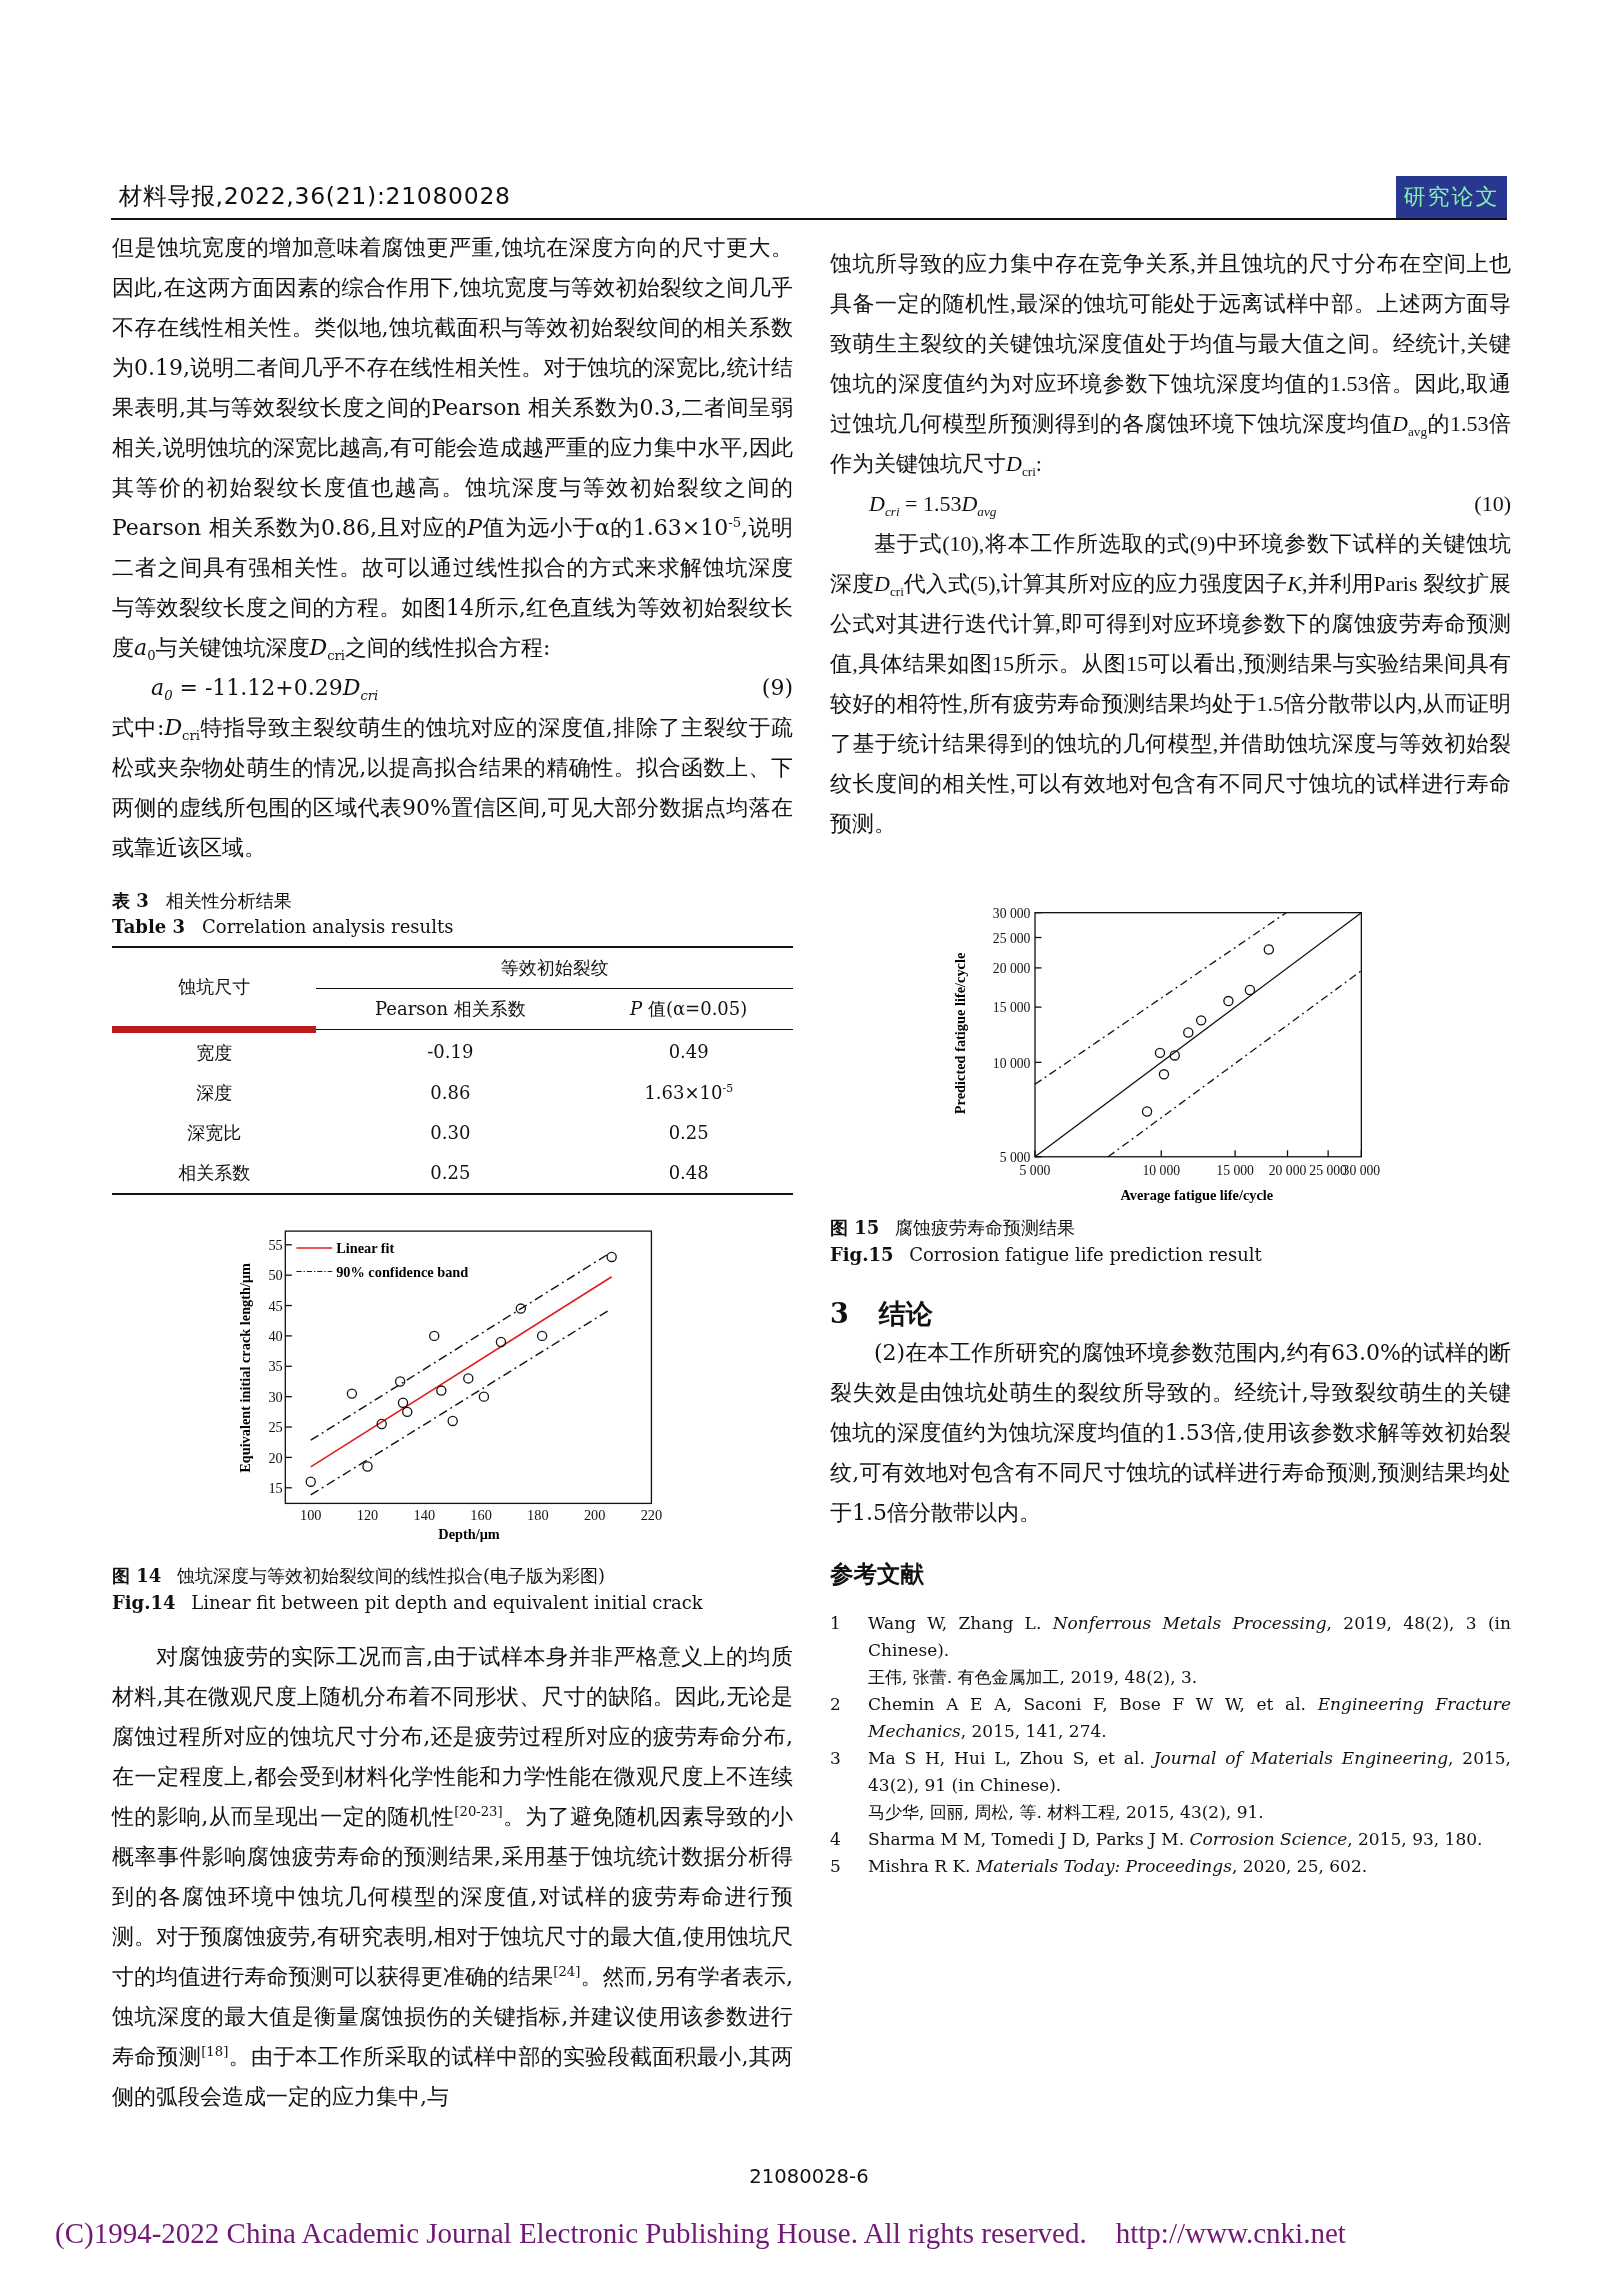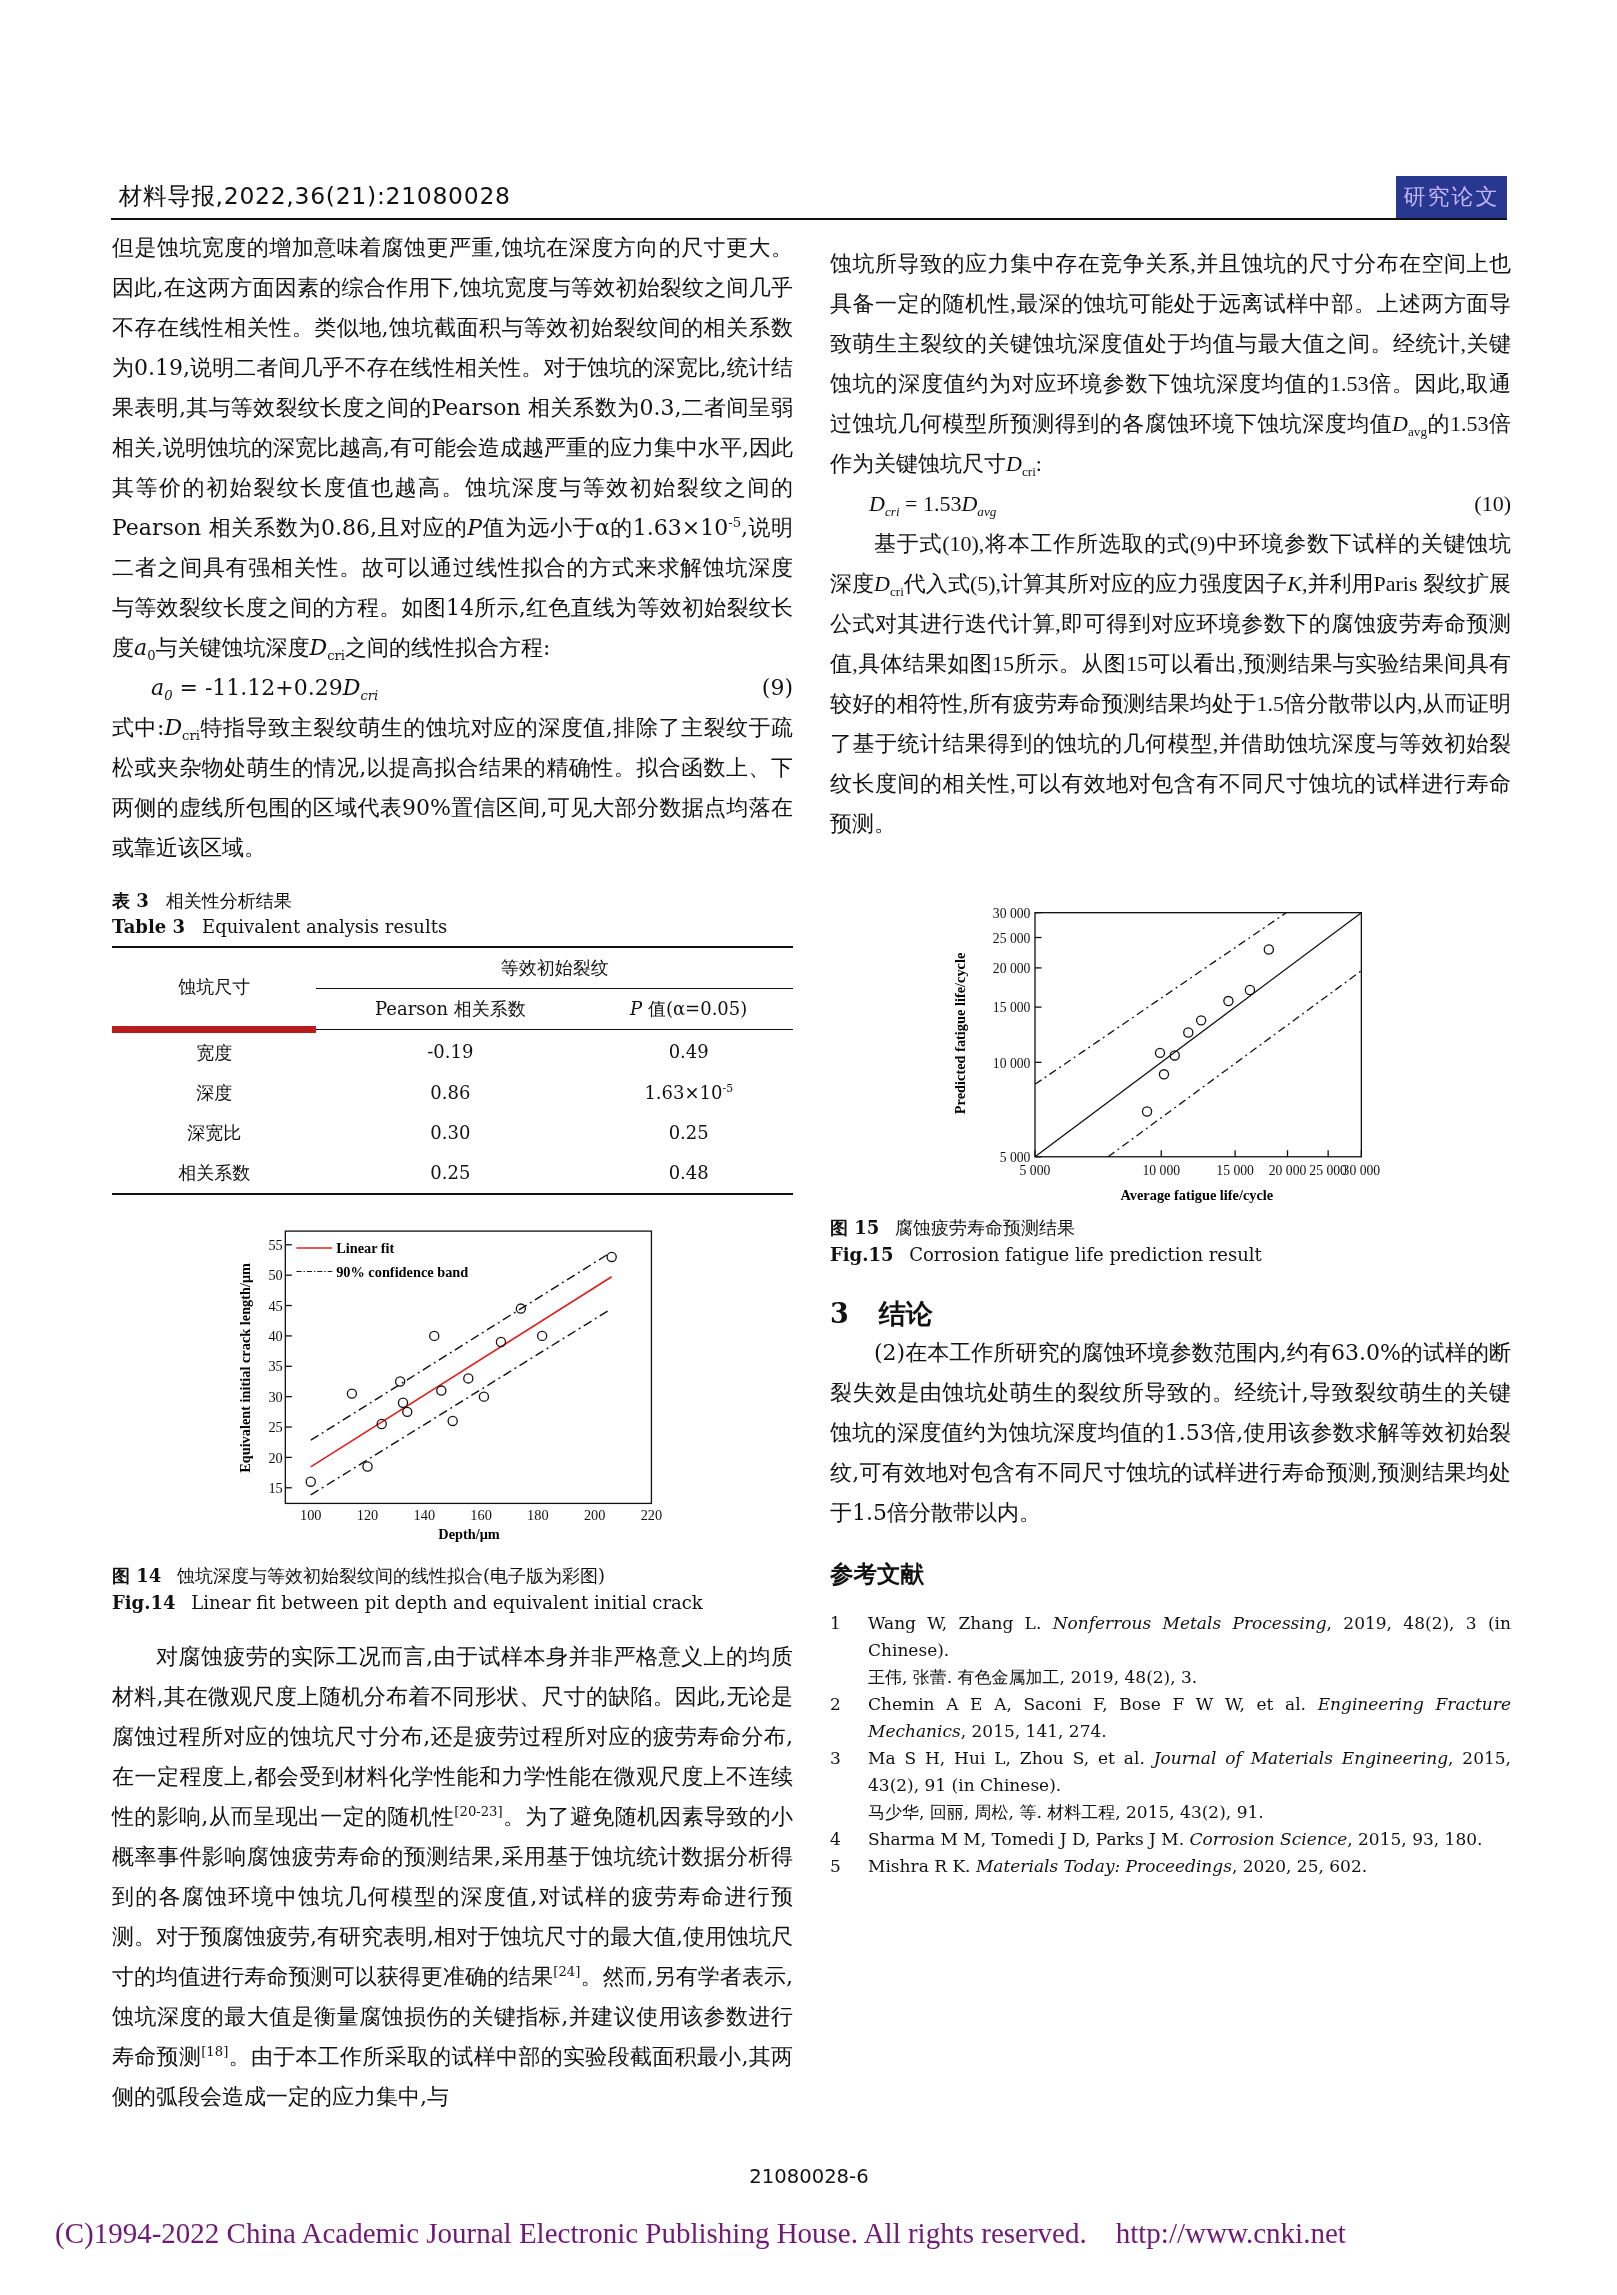--- a/index.html
+++ b/index.html
@@ -2,21 +2,21 @@
 <html style="font-size:10.4px"><head>
 <meta charset="utf-8">
 <style>
   * { box-sizing: border-box; margin: 0; padding: 0; }
   html, body { width: 1618px; height: 2295px; background: #ffffff; overflow: hidden; }
   body { position: relative; font-family: "DejaVu Serif", "Liberation Serif", serif; color: #111; }
 
   .header { position: absolute; left: 111px; top: 163px; width: 1396px; height: 52px; }
   .header .journal { position: absolute; left: 7.8px; top: 17px; font-family: "DejaVu Sans", "Liberation Sans", sans-serif; font-size: 23.5px; letter-spacing: 0.7px; }
   .header .rule { position: absolute; left: 0; right: 0; bottom: -5.2px; height: 2.6px; background: #111; }
-  .header .badge { position: absolute; right: 0; top: 13px; width: 111px; height: 42px; background: #283891; color: #c4b5fd; font-family: "DejaVu Sans", "Liberation Sans", sans-serif; font-size: 22px; text-align: center; line-height: 42px; letter-spacing: 2px; }
+  .header .badge { position: absolute; right: 0; top: 13px; width: 111px; height: 42px; background: #283891; color: #86efac; font-family: "DejaVu Sans", "Liberation Sans", sans-serif; font-size: 22px; text-align: center; line-height: 42px; letter-spacing: 2px; }
 
   .col { position: absolute; width: 681px; font-size: 22px; line-height: 40px; text-align: justify; }
   .col.left { left: 112px; }
   .col.right { left: 830px; }
   .para { }
   .indent { text-indent: 2em; }
   .eq { display: flex; justify-content: space-between; padding-left: 39px; font-style: italic; }
   .eq .num { font-style: normal; }
   sub, sup { font-size: 60%; line-height: 0; }
   i { font-style: italic; }
@@ -62,21 +62,21 @@
   <div class="eq">
     <span><span>a</span><sub>0</sub><span style="font-style:normal"> = -11.12+0.29</span><span>D</span><sub>cri</sub></span>
     <span class="num">(9)</span>
   </div>
   <p class="para">
     <span>式中:</span><i>D</i><sub>cri</sub><span>特指导致主裂纹萌生的蚀坑对应的深度值,排除了主裂纹于疏松或夹杂物处萌生的情况,以提高拟合结果的精确性。拟合函数上、下两侧的虚线所包围的区域代表90%置信区间,可见大部分数据点均落在或靠近该区域。</span>
   </p>
 
   <div style="margin-top:19.6px;">
     <div class="tcaption"><b>表 3</b><span>相关性分析结果</span></div>
-    <div class="tcaption"><b>Table 3</b><span>Equivalent analysis results</span></div>
+    <div class="tcaption"><b>Table 3</b><span>Correlation analysis results</span></div>
     <table class="corr">
       <thead>
         <tr>
           <th rowspan="2" style="border-bottom:7px solid #b91c1c; width:30%;">蚀坑尺寸</th>
           <th colspan="2">等效初始裂纹</th>
         </tr>
         <tr class="sub-head">
           <th>Pearson 相关系数</th>
           <th><i>P</i><span> 值(α=0.05)</span></th>
         </tr>

